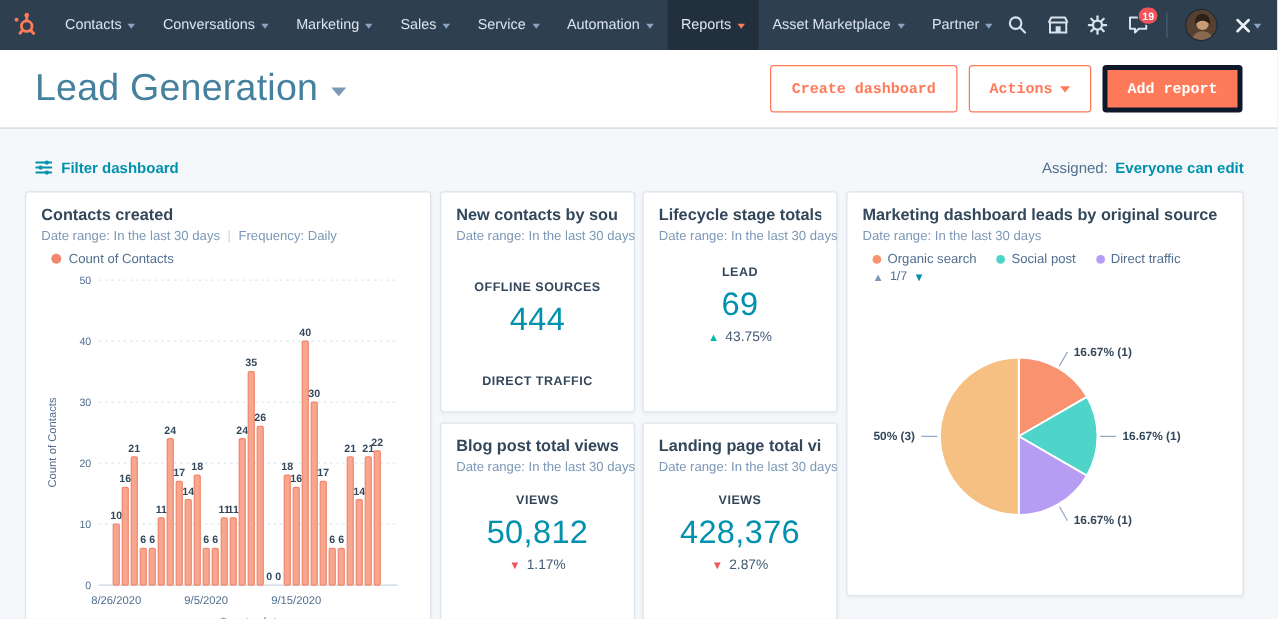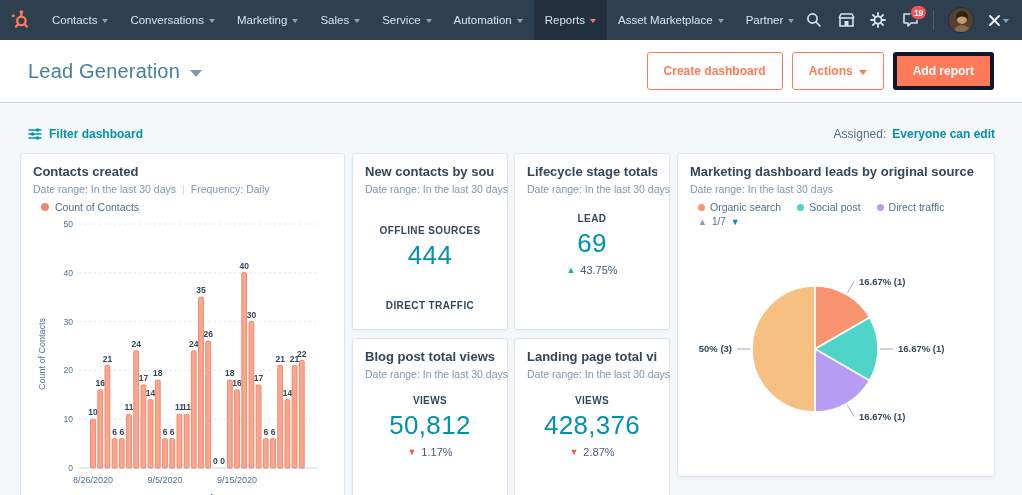--- a/index.html
+++ b/index.html
@@ -25,25 +25,25 @@
            align-items:center; justify-content:center; padding:0 3px; border:1px solid #2e3f50; }
   .nav-divider { width:1px; height:20px; background:#4a6076; }
   .avatar { width:26px; height:26px; border-radius:50%; overflow:hidden; cursor:pointer;
             background:radial-gradient(circle at 50% 38%, #c79b76 0 38%, #4a3a30 39% 100%); border:1px solid #1f2c3a; }
   .close-x { display:flex; align-items:center; gap:2px; cursor:pointer; }
 
   
   .page-header { position:absolute; left:0; top:40px; width:1022px; height:63px; background:#fff;
                  border-bottom:1px solid #cbd6e2; display:flex; align-items:center; padding:0 28px; }
   .page-title-row { display:flex; align-items:center; gap:10px; cursor:pointer; }
-  .page-title { font-size:20px; font-weight:500; color:#45819e; letter-spacing:0.2px; }
+  .page-title { font-size:30px; font-weight:500; color:#45819e; letter-spacing:0.2px; }
   .title-caret { width:0; height:0; border-left:6px solid transparent; border-right:6px solid transparent;
                  border-top:7px solid #7c98b6; margin-top:4px; }
   .header-buttons { margin-left:auto; display:flex; gap:9px; }
-  .btn { font-family:Liberation Sans, sans-serif; font-size:12px; font-weight:600; border-radius:3px; padding:8px 16px; cursor:pointer; }
+  .btn { font-family:Liberation Mono, monospace; font-size:12px; font-weight:600; border-radius:3px; padding:8px 16px; cursor:pointer; }
   .btn-outline { background:#fff; border:1px solid #ff7a59; color:#ff7a59; }
   .btn-solid { background:#ff7a59; border:4px solid #0f172a; color:#fff; }
   .btn .btn-caret { display:inline-block; width:0; height:0; border-left:4px solid transparent;
                     border-right:4px solid transparent; border-top:5px solid #ff7a59; margin-left:6px; }
 
   
   .filter-row { position:absolute; left:28px; right:27px; top:127px; display:flex; align-items:center; }
   .filter-left { display:flex; align-items:center; gap:7px; color:#0091ae; font-size:12px; font-weight:600; cursor:pointer; }
   .assigned { margin-left:auto; font-size:12px; color:#516f90; }
   .assigned a { color:#0091ae; font-weight:600; text-decoration:none; margin-left:6px; cursor:pointer; }

